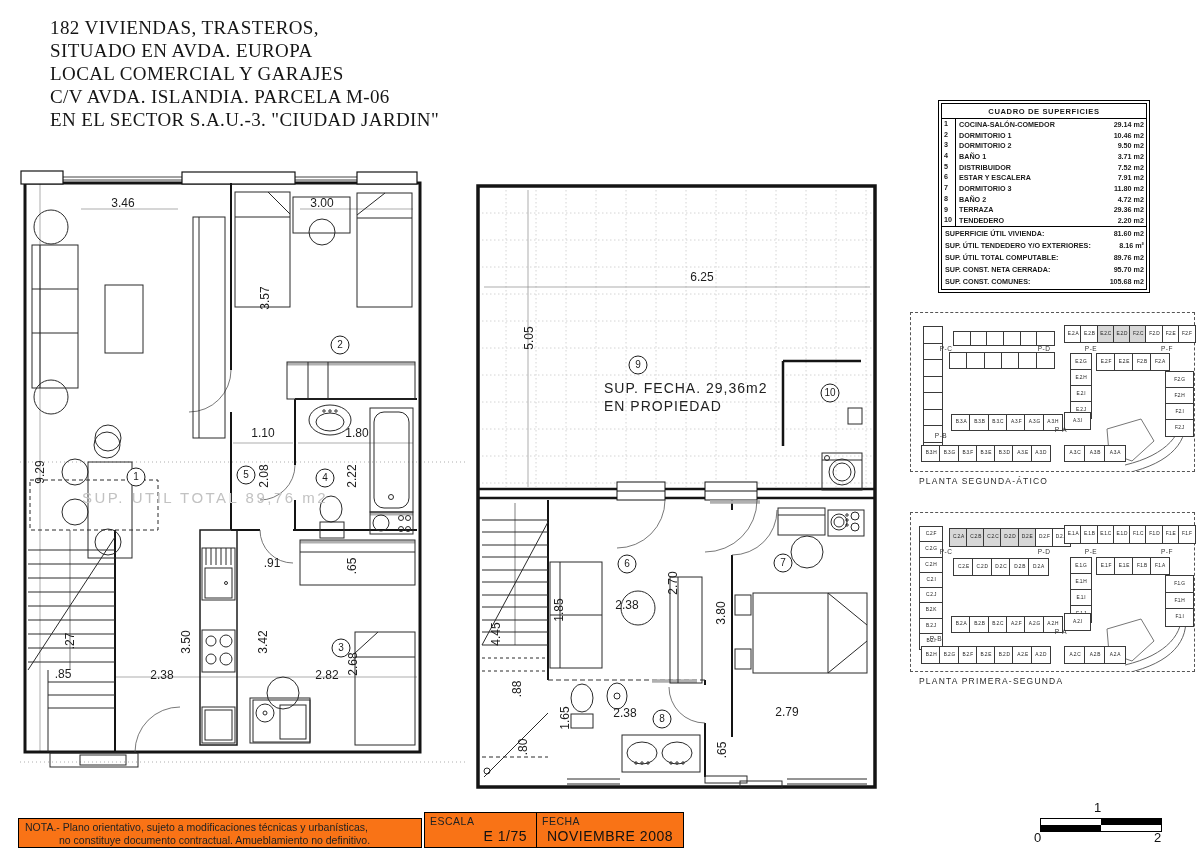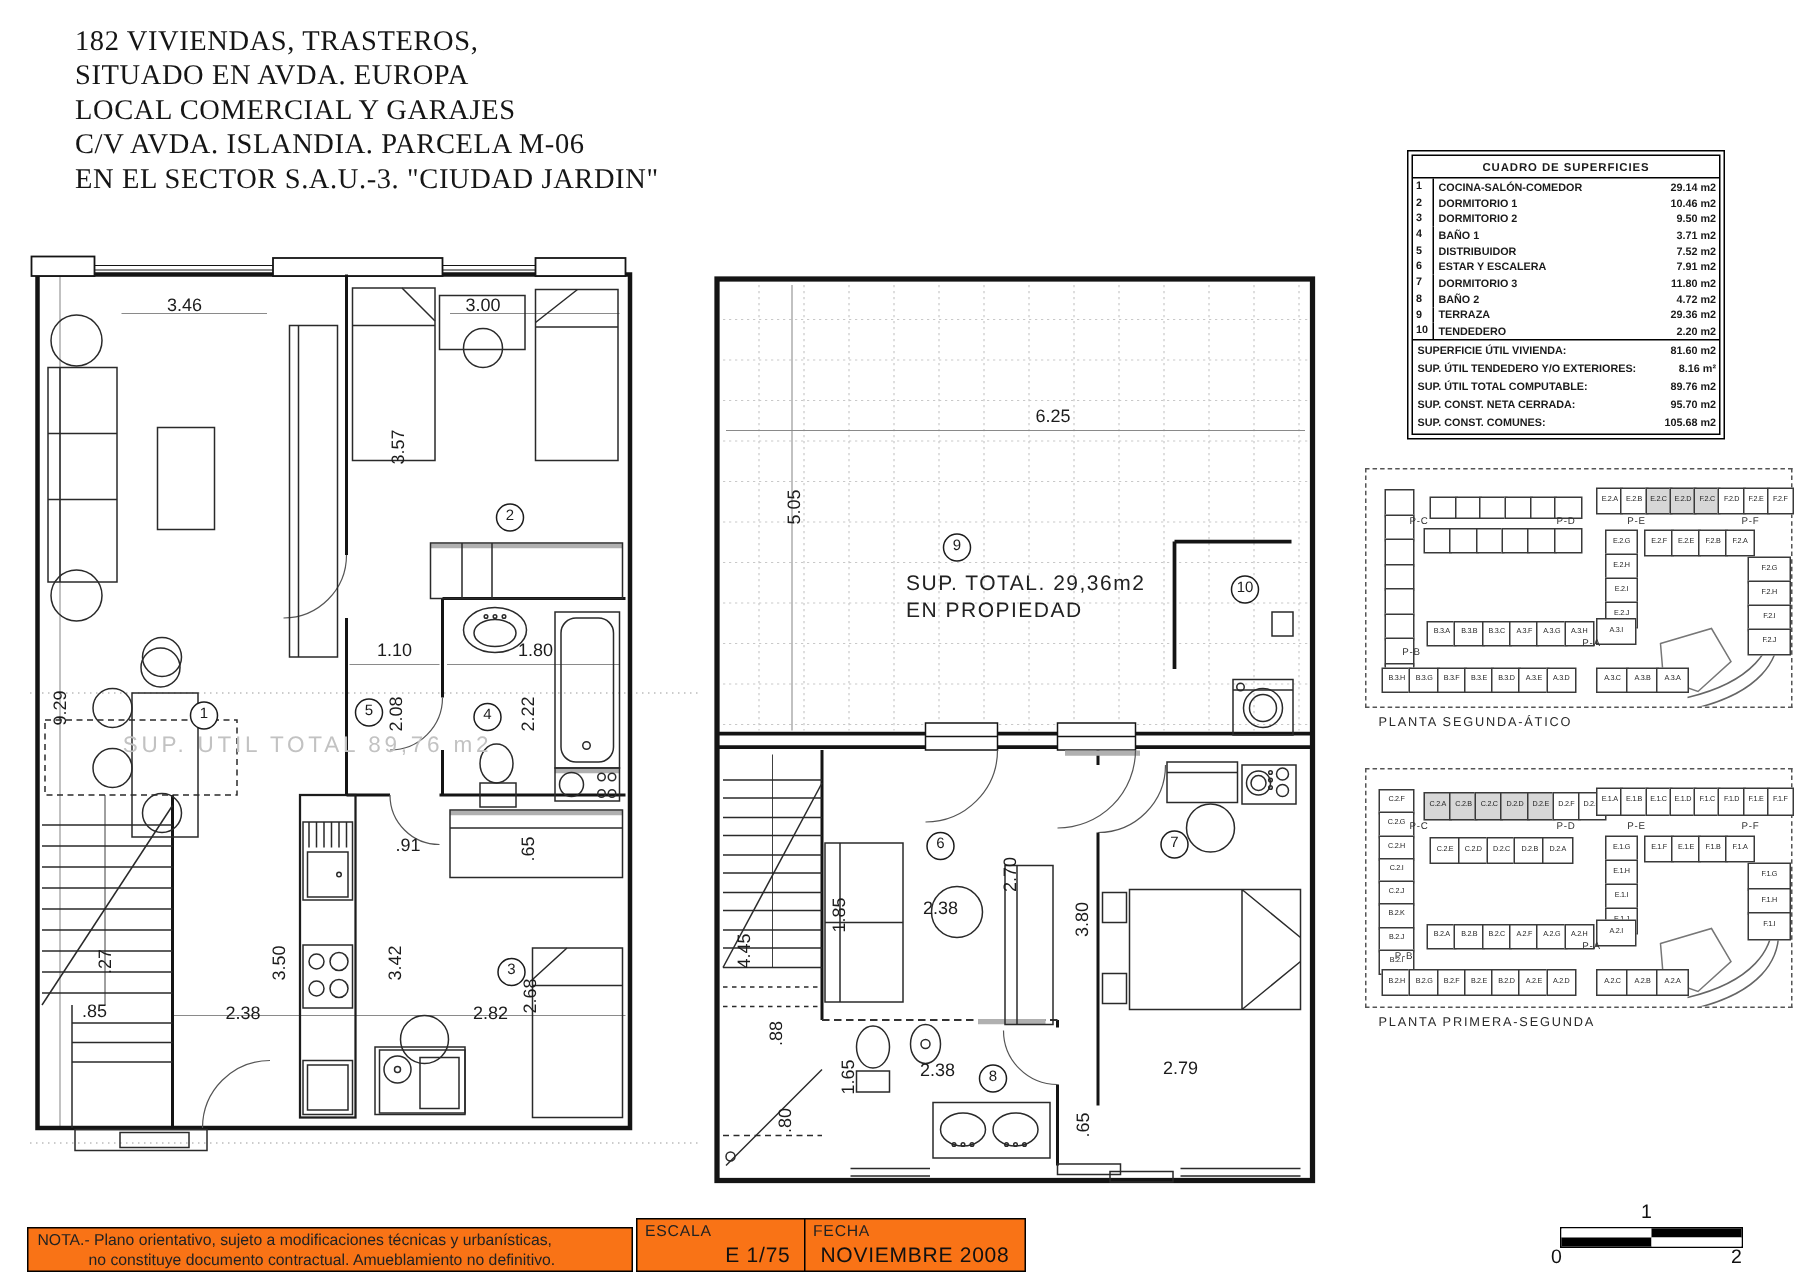--- a/index.html
+++ b/index.html
@@ -426,21 +426,21 @@
       <span class="lbl" style="left: 63px; top: 674px;">.85</span>
       <span class="lbl r" style="left: 70px; top: 641px;">.27</span>
       <span class="lbl circ" style="left: 136px; top: 477px;">1</span>
       <span class="lbl circ" style="left: 340px; top: 345px;">2</span>
       <span class="lbl circ" style="left: 341px; top: 648px;">3</span>
       <span class="lbl circ" style="left: 325px; top: 478px;">4</span>
       <span class="lbl circ" style="left: 246px; top: 475px;">5</span>
       <span class="lbl wm" style="left: 205px; top: 497px;">SUP. UTIL TOTAL 89,76 m2</span>
       <span class="lbl" style="left: 673px; top: 277px; margin-left: 29px;">6.25</span>
       <span class="lbl r" style="left: 529px; top: 338px;">5.05</span>
-      <span class="lbl terr" style="left: 604px; top: 388px;">SUP. TOTAL. 29,36m2</span>
+      <span class="lbl terr" style="left: 604px; top: 388px;">SUP. FECHA. 29,36m2</span>
       <span class="lbl terr" style="left: 604px; top: 406px;">EN PROPIEDAD</span>
       <span class="lbl circ" style="left: 638px; top: 365px;">9</span>
       <span class="lbl circ" style="left: 830px; top: 393px;">10</span>
       <span class="lbl circ" style="left: 627px; top: 564px;">6</span>
       <span class="lbl circ" style="left: 783px; top: 563px;">7</span>
       <span class="lbl circ" style="left: 662px; top: 719px;">8</span>
       <span class="lbl r" style="left: 496px; top: 634px;">4.45</span>
       <span class="lbl r" style="left: 559px; top: 610px;">1.85</span>
       <span class="lbl" style="left: 627px; top: 605px;">2.38</span>
       <span class="lbl r" style="left: 673px; top: 583px;">2.70</span>

